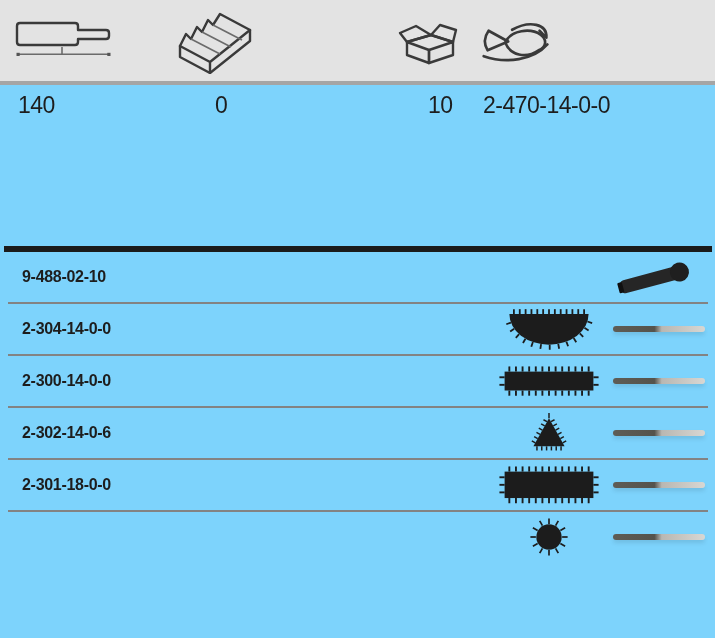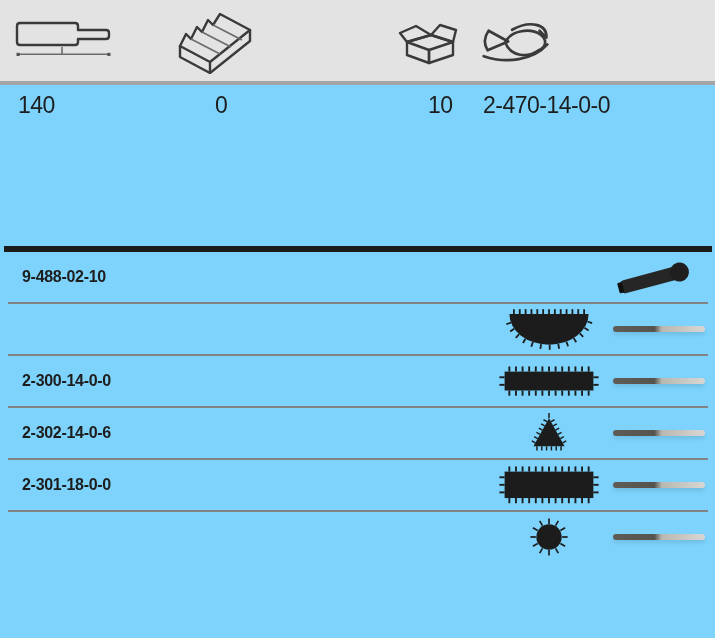--- a/index.html
+++ b/index.html
@@ -105,20 +105,21 @@
           <g transform="rotate(-15 48 23)">
             <rect x="7" y="16.5" width="60" height="14" rx="4" fill="#262626"></rect>
             <circle cx="70" cy="23.5" r="10" fill="#1f1f1f"></circle>
             <rect x="4" y="18" width="5" height="11" rx="1" fill="#101010"></rect>
           </g>
         </svg>
       </span>
     </div>
 
     <div class="row">
+      <span class="pn">2-304-14-0-0</span>
       <span class="xs-col">
         <svg class="xsec" data-shape="half-round" viewBox="0 0 100 52">
             <path d="M6 9 L94 9 A44 34 0 0 1 6 9 Z" fill="#1c1c1c"></path>
             <line x1="11" y1="9" x2="11" y2="3.5" stroke="#1c1c1c" stroke-width="2"></line>
             <line x1="17.5" y1="9" x2="17.5" y2="3.5" stroke="#1c1c1c" stroke-width="2"></line>
             <line x1="24" y1="9" x2="24" y2="3.5" stroke="#1c1c1c" stroke-width="2"></line>
             <line x1="30.5" y1="9" x2="30.5" y2="3.5" stroke="#1c1c1c" stroke-width="2"></line>
             <line x1="37" y1="9" x2="37" y2="3.5" stroke="#1c1c1c" stroke-width="2"></line>
             <line x1="43.5" y1="9" x2="43.5" y2="3.5" stroke="#1c1c1c" stroke-width="2"></line>
             <line x1="50" y1="9" x2="50" y2="3.5" stroke="#1c1c1c" stroke-width="2"></line>

